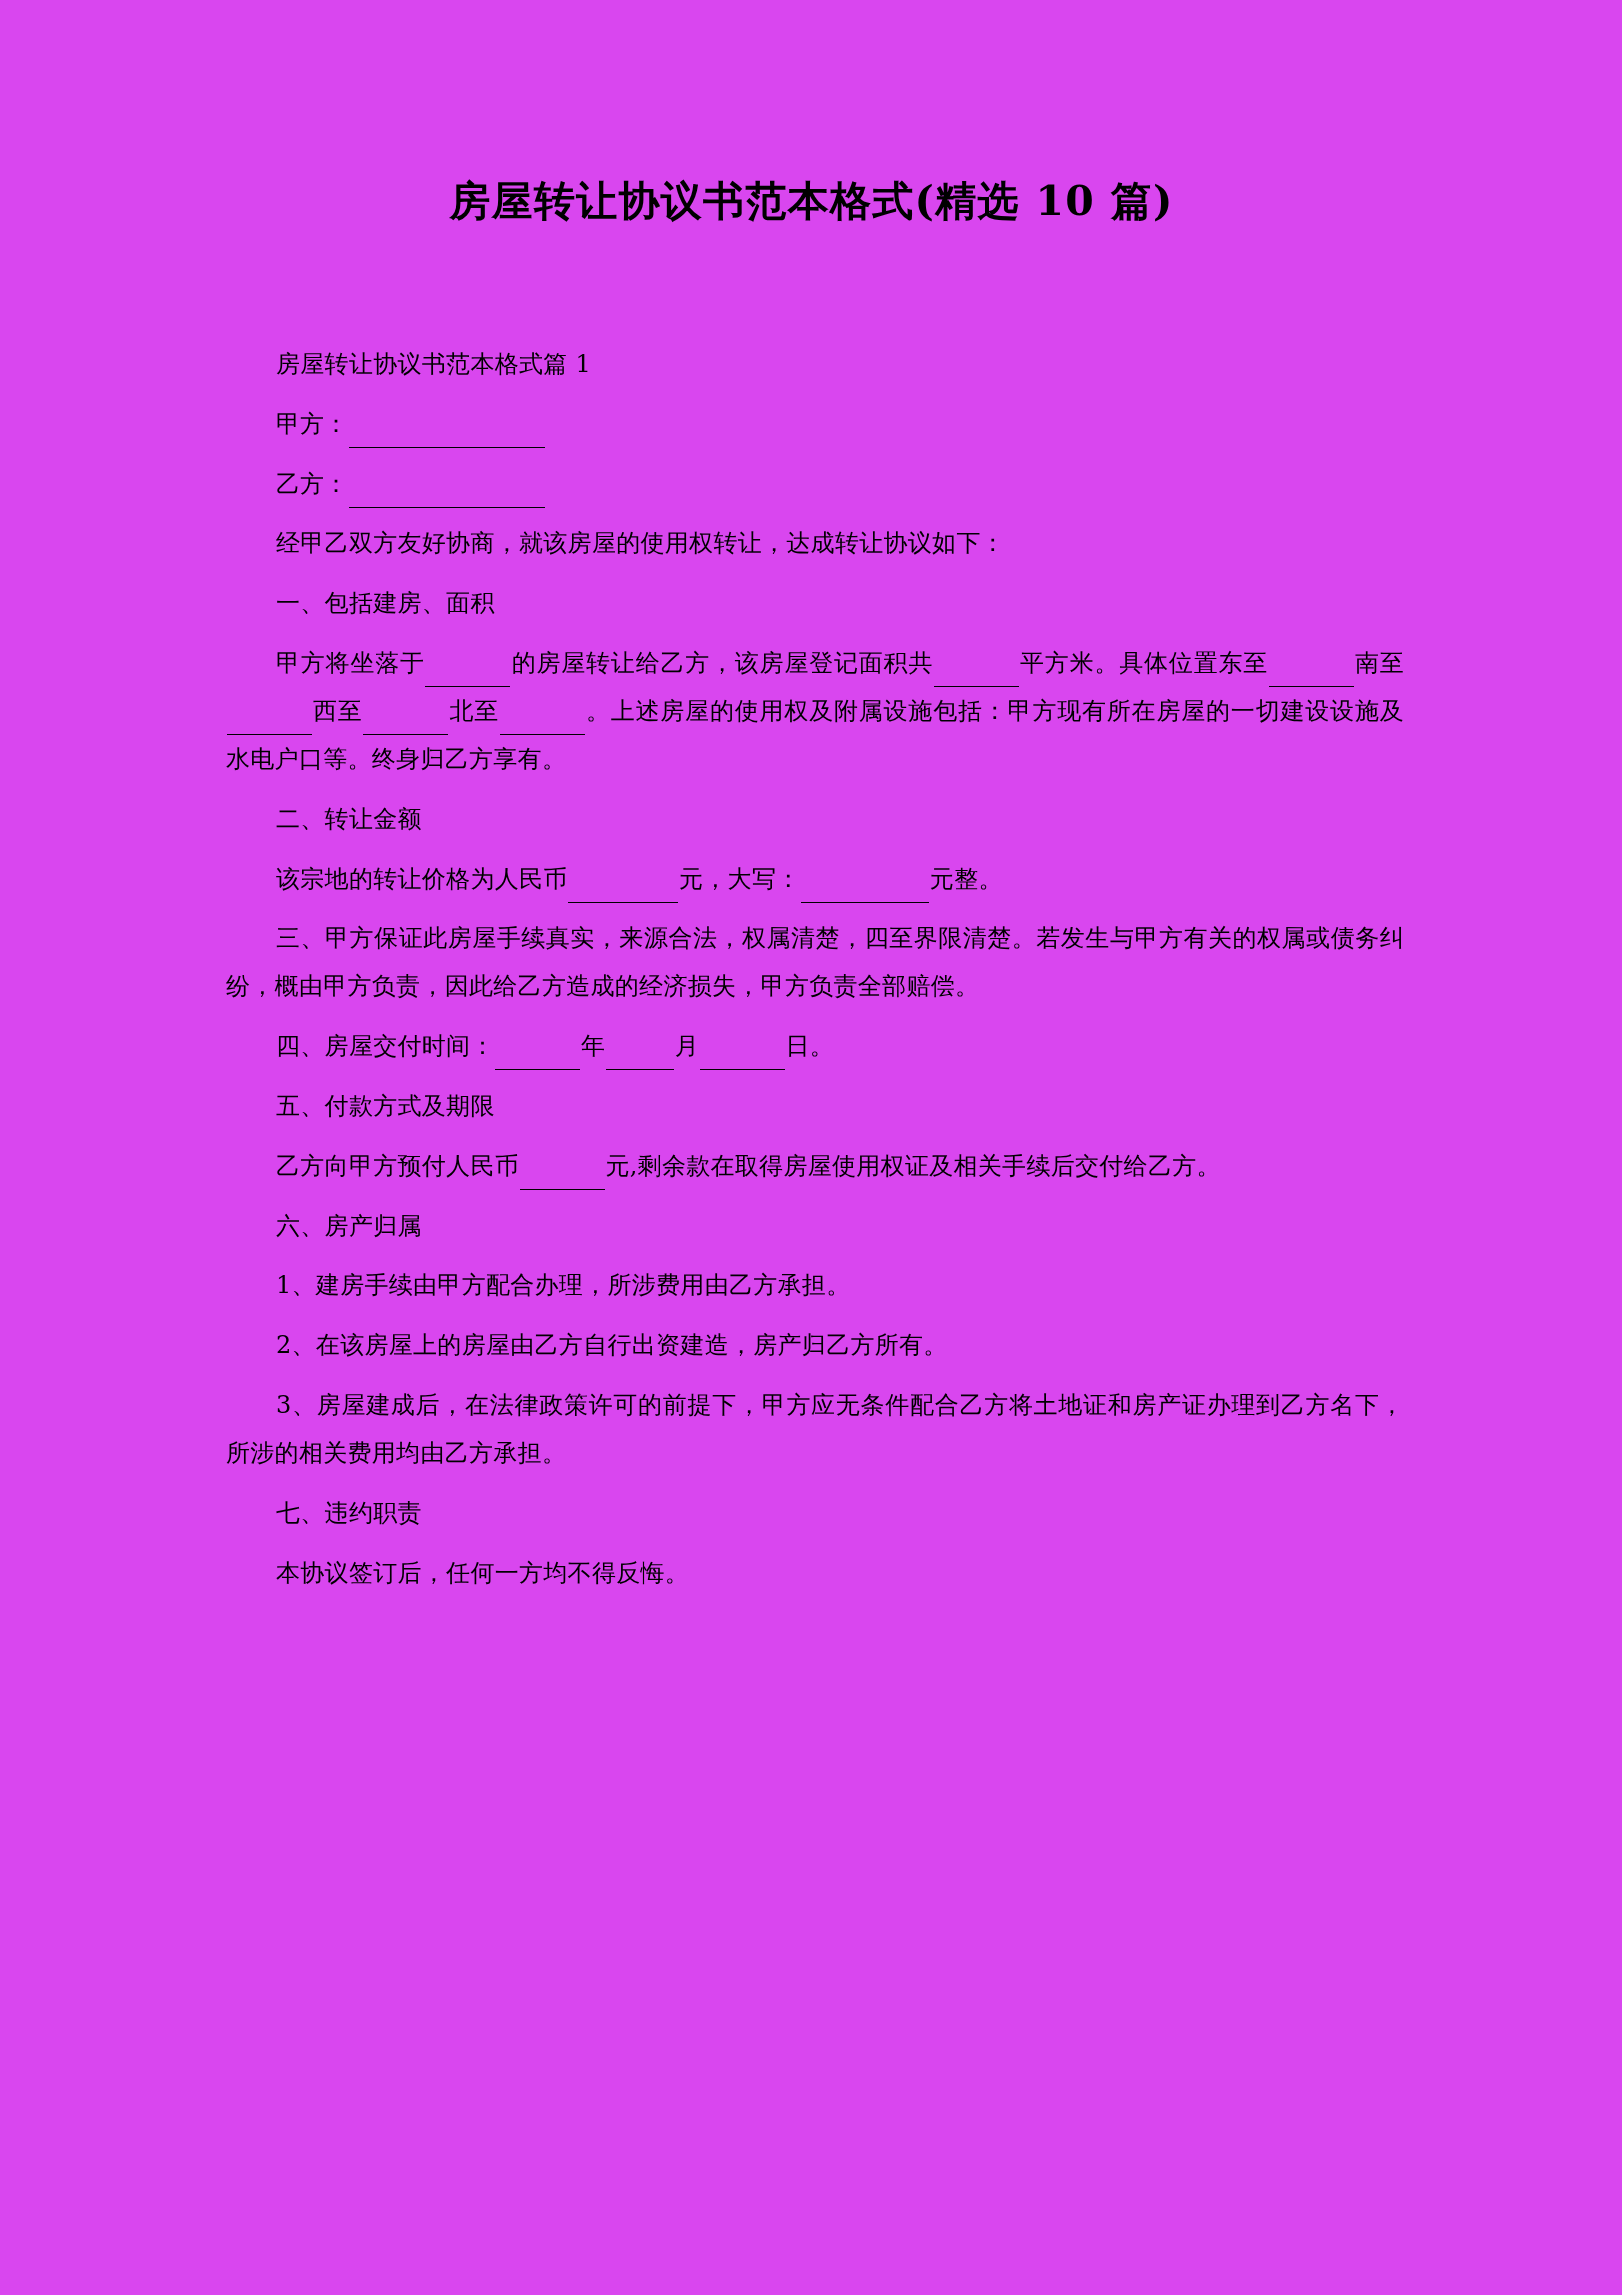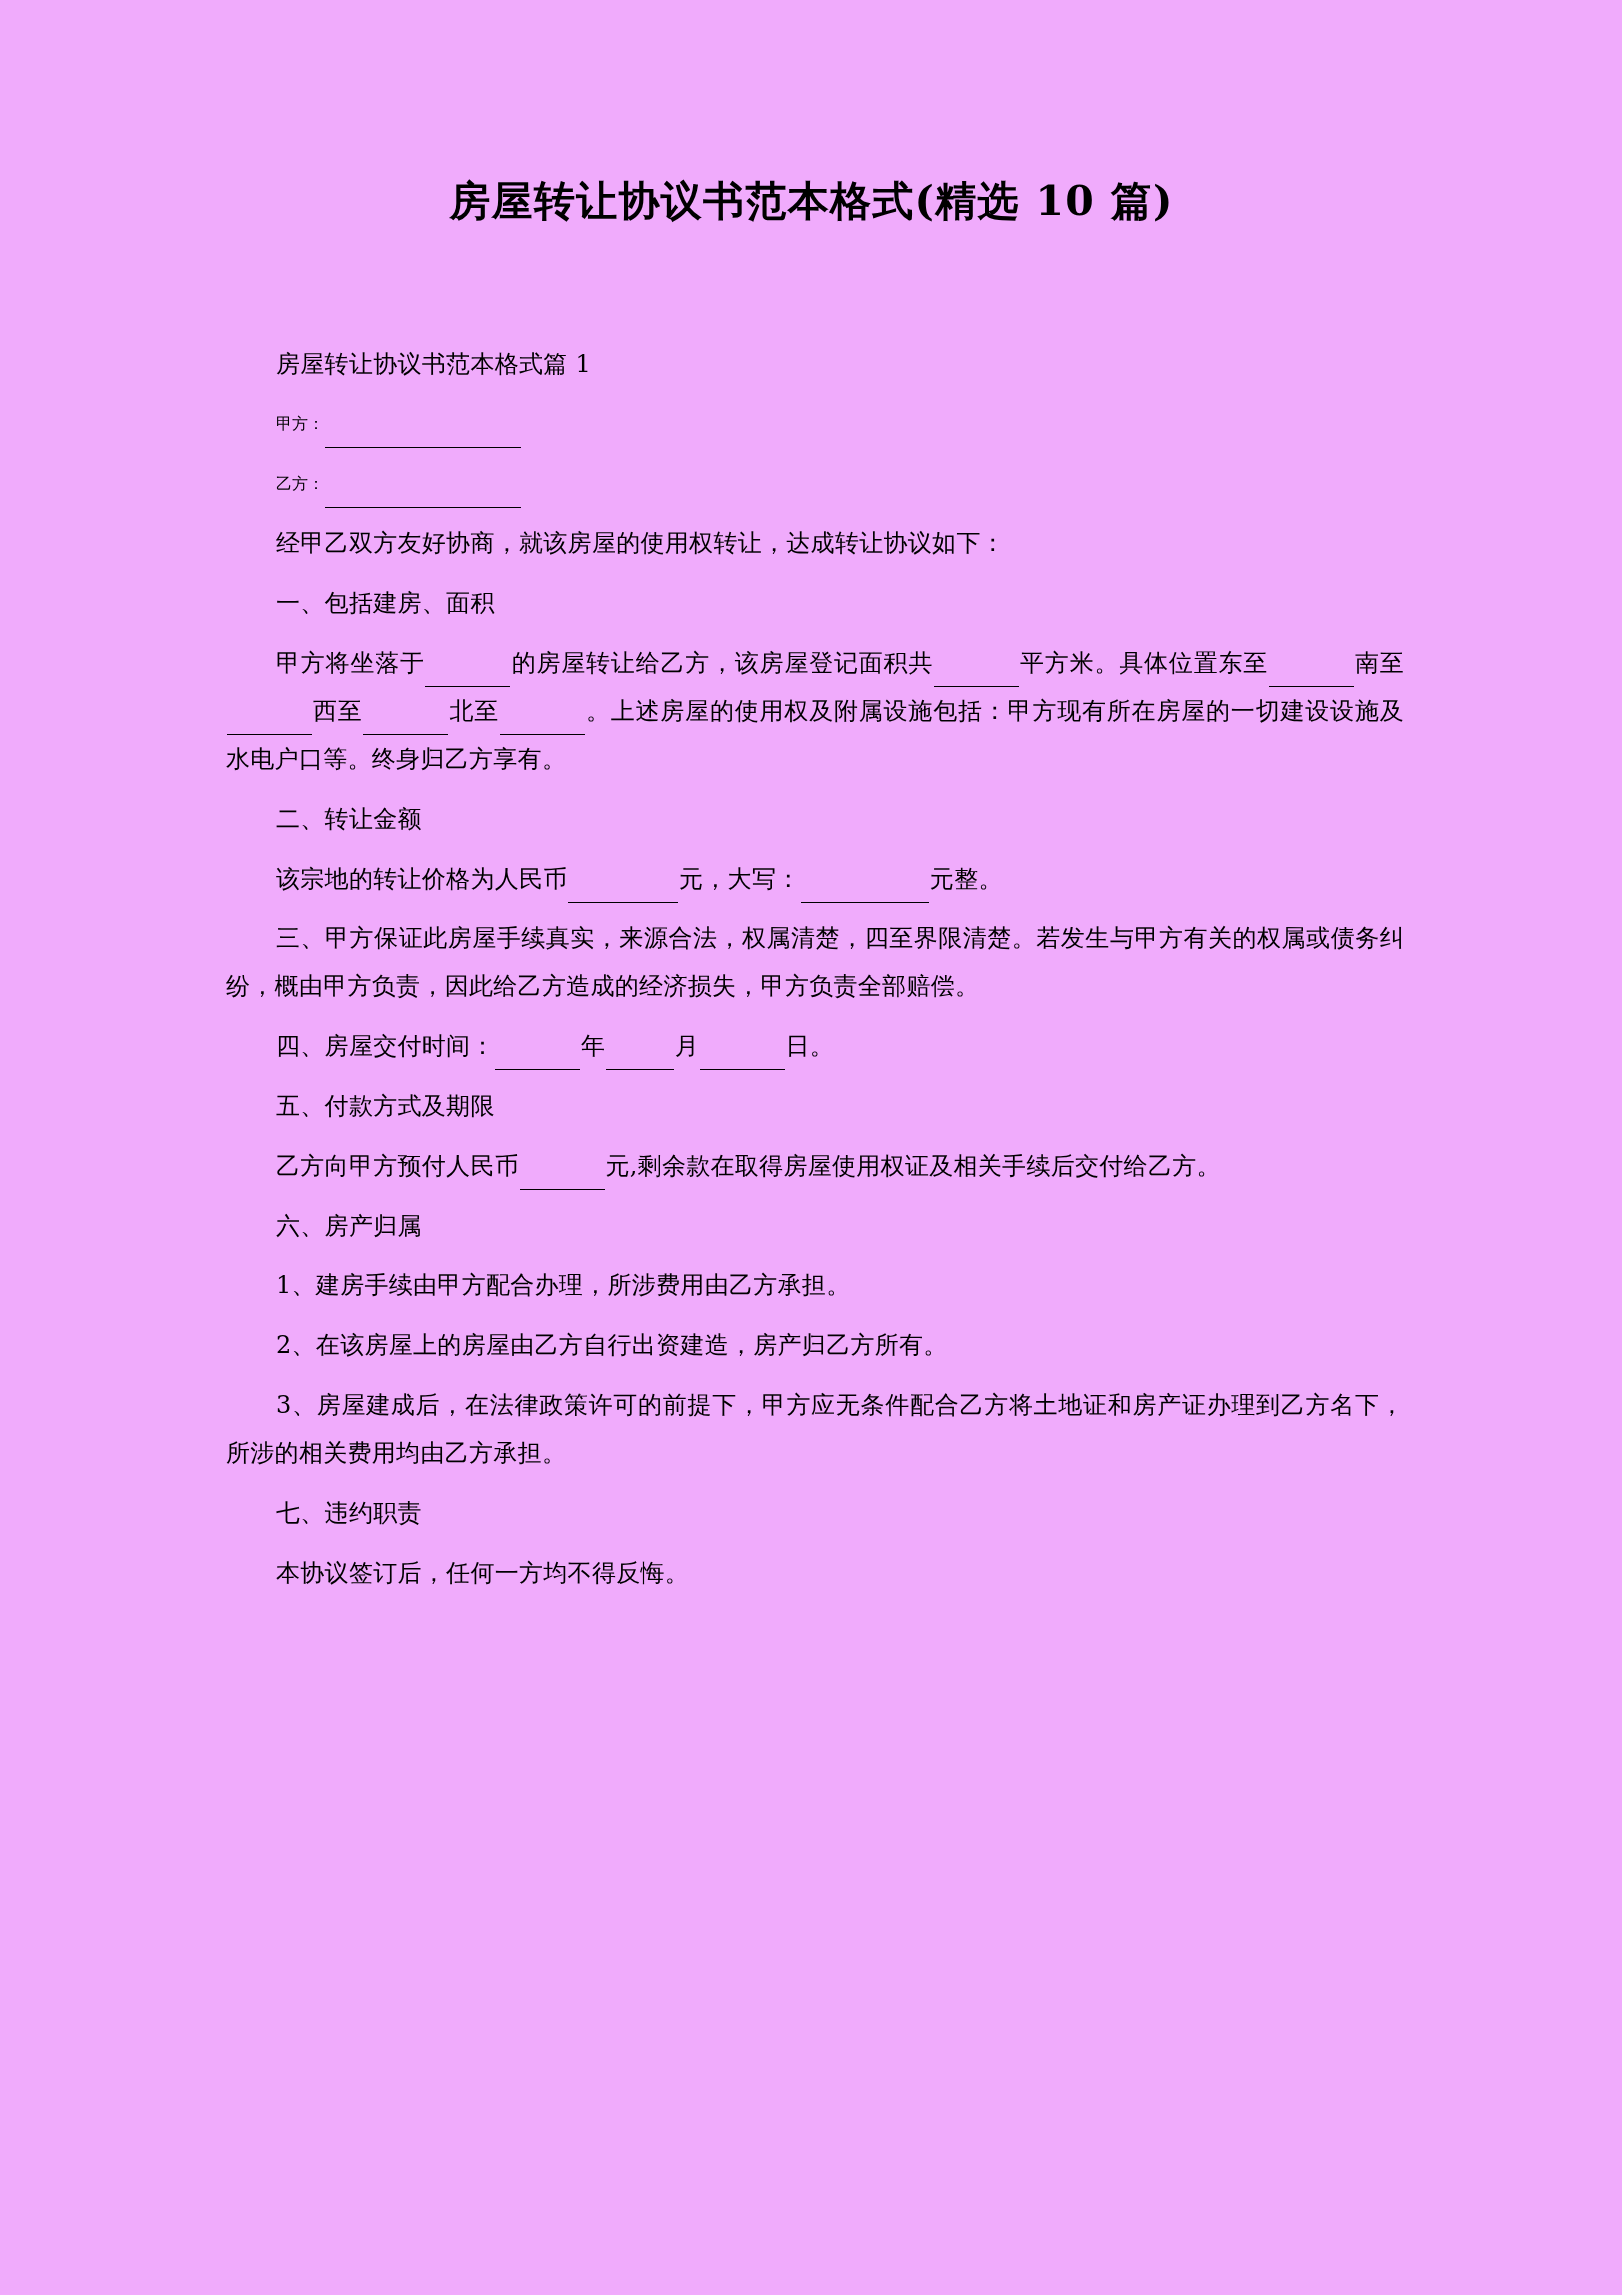--- a/index.html
+++ b/index.html
@@ -5,21 +5,21 @@
 <style>
   html, body {
     margin: 0;
     padding: 0;
     background: #ffffff;
   }
   .page {
     position: relative;
     width: 1623px;
     height: 2295px;
-    background: #f0abfc;
+    background: #d946ef;
     margin: 0 auto;
     overflow: hidden;
     font-family: "DejaVu Serif", "Liberation Serif", serif;
     color: #000000;
     -webkit-font-smoothing: antialiased;
   }
   .doc-title {
     position: absolute;
     left: 0;
     right: 0;
@@ -56,21 +56,21 @@
     vertical-align: bottom;
     height: 29px;
     margin: 0 0.7px;
   }
   .blank.w-sm { width: 68px; }
   .blank.w-md { width: 85px; }
   .blank.w-lg { width: 110px; }
   .blank.w-xl { width: 128px; }
   .blank.w-field { width: 196px; }
   .field-row {
-    font-size: 16px;
+    font-size: 24px;
     line-height: 48px;
     text-indent: 50px;
     margin: 0 0 11.8px 0;
     white-space: nowrap;
   }
 </style>
 </head>
 <body>
 
 <div class="page">

